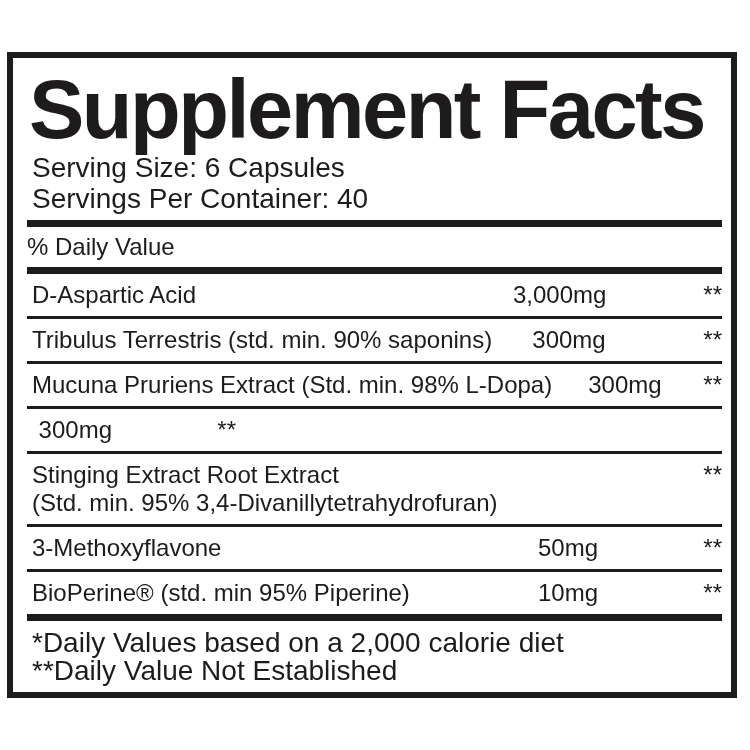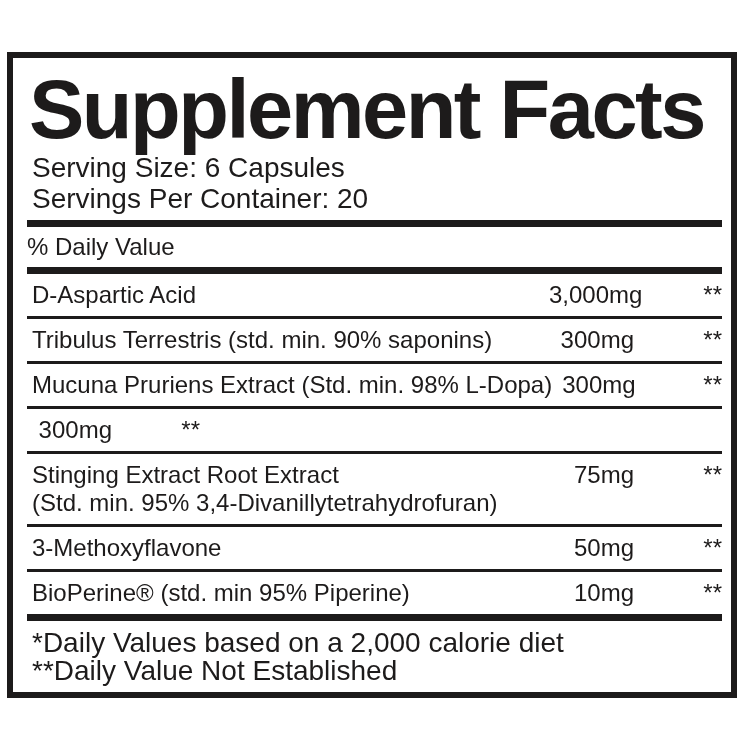--- a/index.html
+++ b/index.html
@@ -51,20 +51,21 @@
   }
   .hdr-left { padding-left: 5px; }
   .hdr-right { text-align: right; }
   .row {
     display: flex;
     align-items: flex-start;
     font-size: 24px;
     line-height: 28px;
     padding: 7px 0;
     border-bottom: 3px solid #1d1b1b;
+    gap: 36px;
   }
   .row.last { border-bottom: none; justify-content: center; }
   .row .name {
     flex: 1;
     white-space: nowrap;
     overflow: visible;
     padding-left: 5px;
   }
   .row .name .name-line2 { white-space: nowrap; }
   .row .amount {
@@ -85,21 +86,21 @@
 </style>
 </head>
 <body>
 
 <div class="label-box">
 
   <div class="title">Supplement Facts</div>
 
   <div class="serving-info">
     <div>Serving Size: 6 Capsules</div>
-    <div>Servings Per Container: 20</div>
+    <div>Servings Per Container: 40</div>
   </div>
 
   <div class="bar after-serving"></div>
 
   <div class="hdr-row">
     <div class="hdr-right">% Daily Value</div>
   </div>
 
   <div class="bar"></div>
 
@@ -124,21 +125,20 @@
   <div class="row">
     <div class="amount">300mg</div>
     <div class="dv">**</div>
   </div>
 
   <div class="row">
     <div class="name">
       <div>Stinging Extract Root Extract</div>
       <div class="name-line2">(Std. min. 95% 3,4-Divanillytetrahydrofuran)</div>
     </div>
-    <div class="amount">75mg</div>
     <div class="dv">**</div>
   </div>
 
   <div class="row">
     <div class="name">3-Methoxyflavone</div>
     <div class="amount">50mg</div>
     <div class="dv">**</div>
   </div>
 
   <div class="row last">

